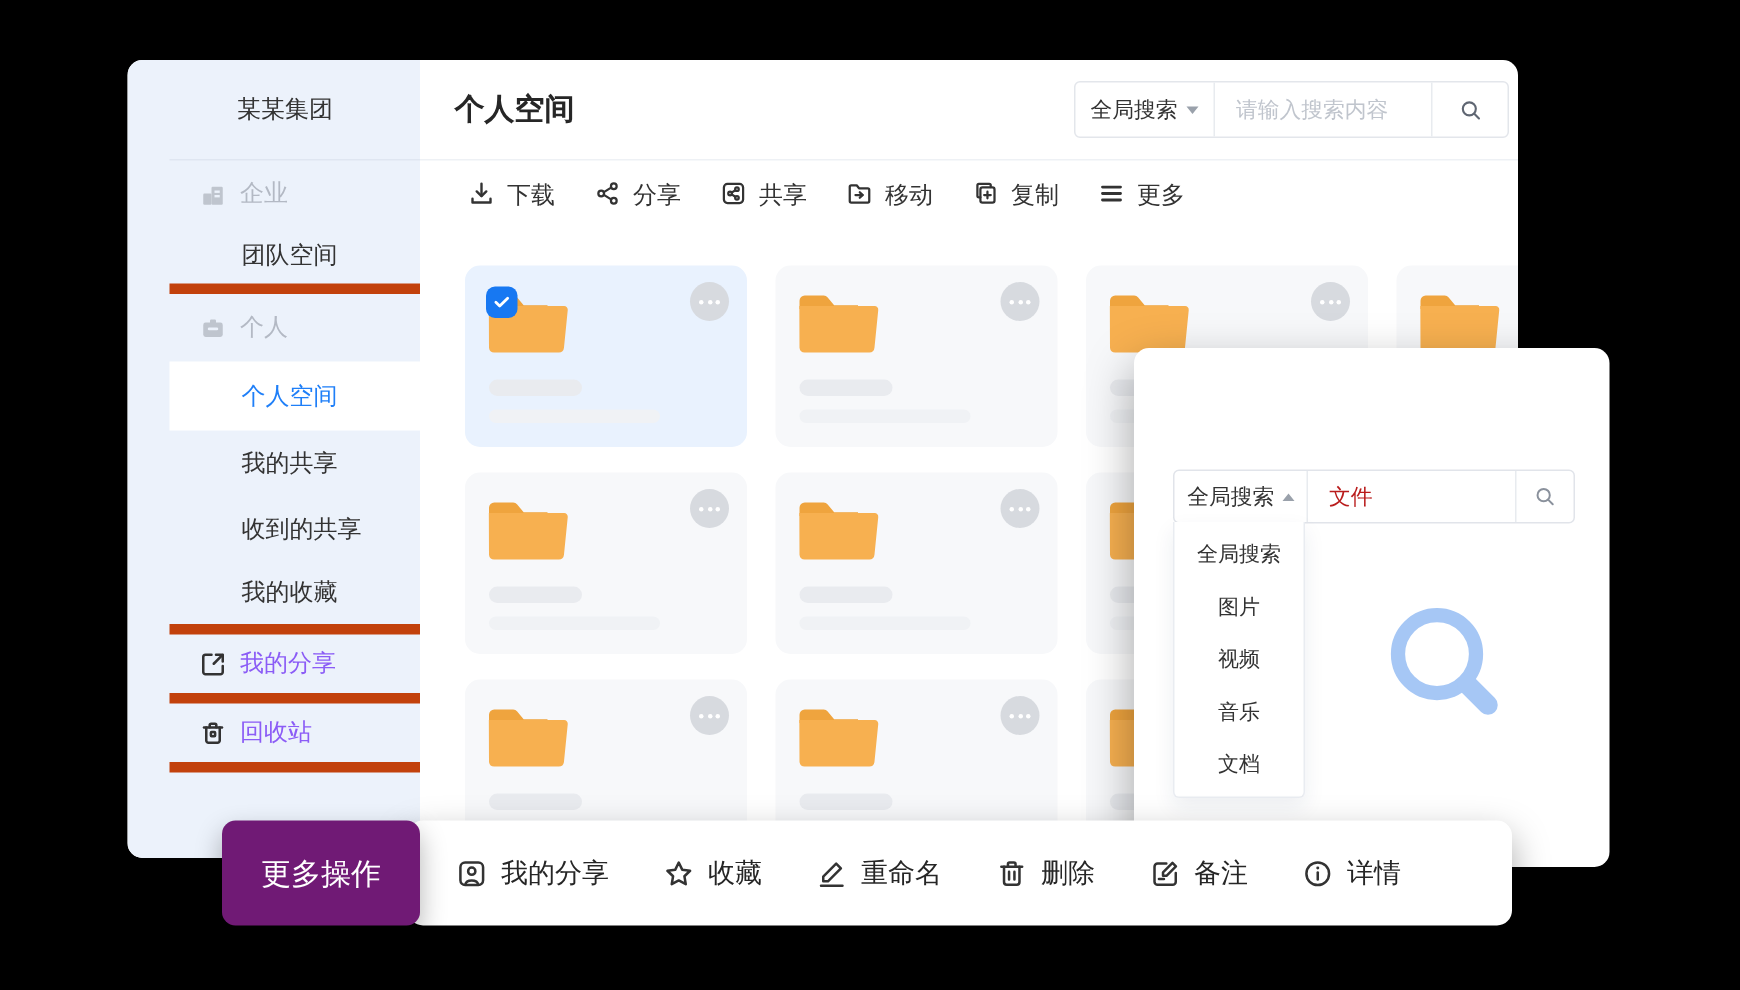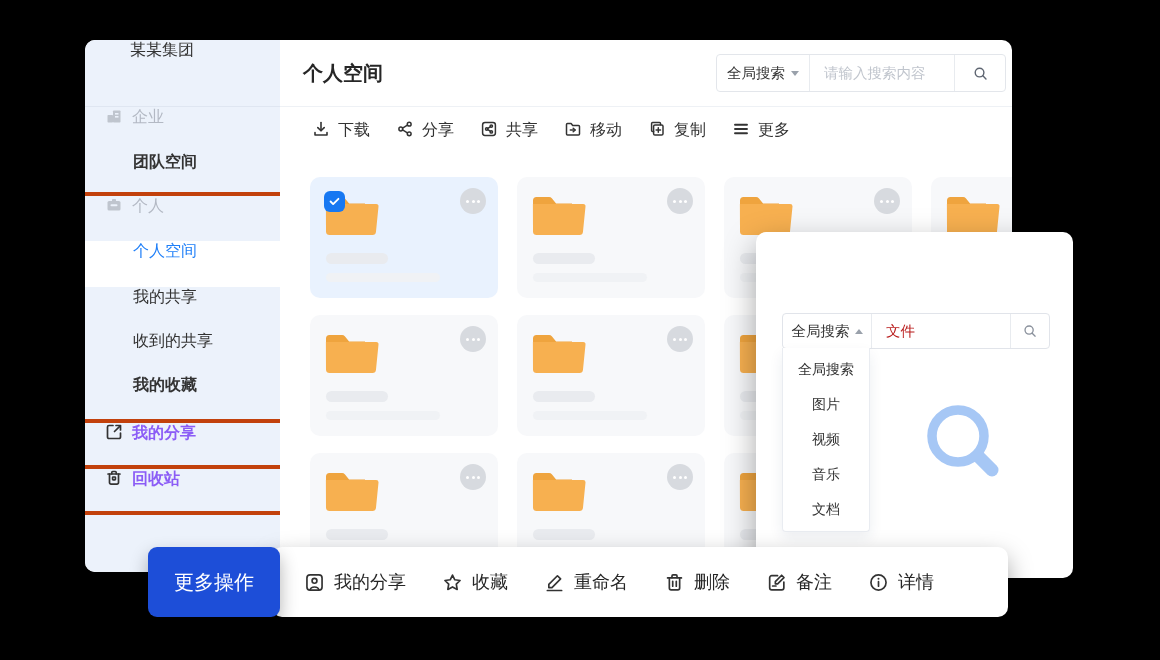--- a/index.html
+++ b/index.html
@@ -13,25 +13,25 @@
   .stroke-ic{stroke:#333;fill:none;stroke-width:1.6;stroke-linecap:round;stroke-linejoin:round;}
 
   
   .window{
     position:absolute;left:85px;top:40px;width:927px;height:532px;
     background:#fff;border-radius:10px;overflow:hidden;z-index:1;
   }
 
   
   .sidebar{position:absolute;left:0;top:0;width:195px;height:100%;background:#ECF2FB;}
-  .side-row{display:flex;box-sizing:border-box;}
+  .side-row{display:flex;align-items:center;box-sizing:border-box;margin-left:28px;}
   .side-org{height:67px;border-bottom:1px solid #DFE6F1;padding-left:45px;font-size:16px;color:#333;}
   .side-group{height:45px;padding-left:20px;color:#B3B9C4;font-size:16px;gap:9px;}
   .side-sub{height:44px;padding-left:48px;color:#333;font-size:16px;}
-  .side-bb{border-bottom:4px solid #c2410c;font-weight:bold;}
+  .side-bb{border-bottom:7px solid #c2410c;}
   .side-active{background:#fff;color:#1F7FF8;height:46px;}
   .side-root{height:46px;padding-left:20px;color:#8b5cf6;font-size:16px;gap:9px;}
 
   
   .main{position:absolute;left:195px;top:0;right:0;bottom:0;}
   .main-header{position:relative;height:66px;border-bottom:1px solid #EEF1F5;}
   .page-title{position:absolute;left:23px;top:50%;transform:translateY(-50%);
     font-size:20px;font-weight:bold;color:#262626;}
   .searchbox{
     position:absolute;right:6px;top:14px;width:290px;height:38px;box-sizing:border-box;
@@ -79,21 +79,21 @@
     border:1px solid #E9ECF1;border-top:none;border-radius:0 0 4px 4px;
     box-shadow:0 6px 14px rgba(31,56,88,.08);padding:4px 0;box-sizing:border-box;}
   .panel-menu .menu-item{height:35px;line-height:35px;text-align:center;font-size:14px;color:#333;cursor:pointer;}
   .big-magnifier{position:absolute;left:168px;top:170px;}
 
   
   .actionbar{position:absolute;left:272px;top:547px;width:736px;height:70px;background:#fff;
     border-radius:10px;z-index:10;box-shadow:0 10px 24px rgba(0,0,0,.35);
     display:flex;align-items:center;padding-left:32px;gap:36px;box-sizing:border-box;}
   .action-item{display:flex;align-items:center;gap:9px;font-size:18px;color:#262626;cursor:pointer;white-space:nowrap;}
-  .green-btn{position:absolute;left:148px;top:547px;width:132px;height:70px;background:#1d4ed8;
+  .green-btn{position:absolute;left:148px;top:547px;width:132px;height:70px;background:#701a75;
     border-radius:9px;z-index:11;display:flex;align-items:center;justify-content:center;
     color:#fff;font-size:20px;cursor:pointer;box-shadow:0 8px 18px rgba(0,0,0,.3);}
 </style>
 </head>
 <body>
 
 <div class="window">
 
   <div class="sidebar">
     <div class="side-row side-org">

